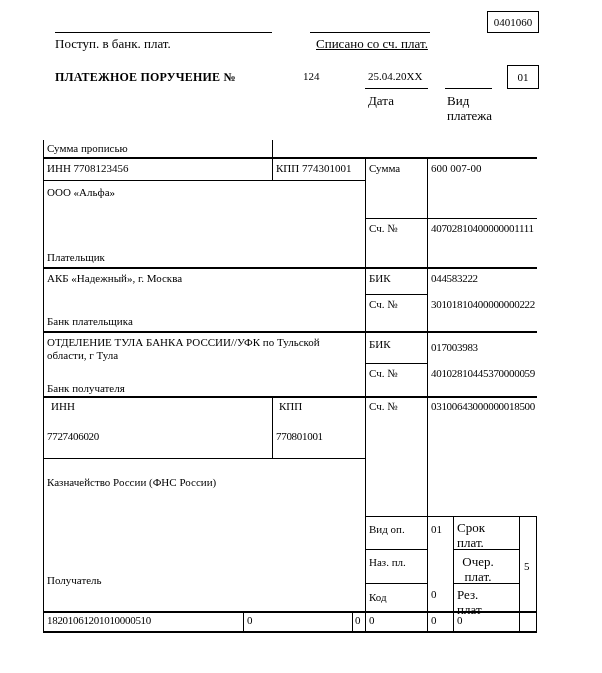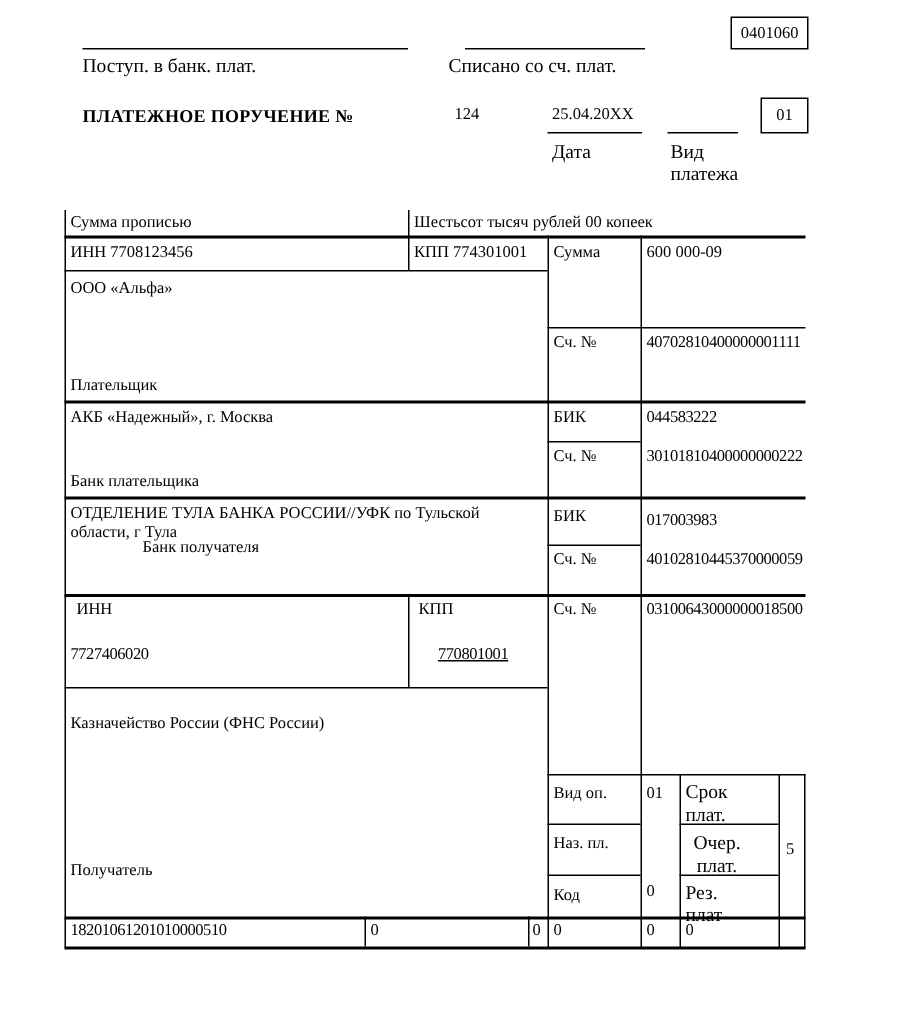--- a/index.html
+++ b/index.html
@@ -23,21 +23,21 @@
 <body>
 
 <div class="page">
 
   <div class="box" style="left:487px; top:11px; width:50px; height:20px; line-height:20px;">0401060</div>
 
   <div class="hl" style="left:55px; top:32px; width:217px;"></div>
   <div class="t sm" style="left:55px; top:36px;">Поступ. в банк. плат.</div>
 
   <div class="hl" style="left:310px; top:32px; width:120px;"></div>
-  <div class="t sm" style="left:299px; top:36px;">Списано со сч. плат.</div>
+  <div class="t sm" style="left:316px; top:36px;text-decoration:underline;">Списано со сч. плат.</div>
 
   <div class="t b" style="left:55px; top:70px; font-size:12px; letter-spacing:.2px;">ПЛАТЕЖНОЕ ПОРУЧЕНИЕ №</div>
   <div class="t" style="left:303px; top:70px;">124</div>
 
   <div class="t" style="left:368px; top:70px;">25.04.20XX</div>
   <div class="hl" style="left:365px; top:88px; width:63px;"></div>
   <div class="t sm" style="left:368px; top:93px;">Дата</div>
 
   <div class="hl" style="left:445px; top:88px; width:47px;"></div>
   <div class="t sm wrap" style="left:447px; top:93px; width:50px;">Вид платежа</div>
@@ -64,52 +64,51 @@
   <div class="hl" style="left:365px; top:549px; width:62px;"></div>
   <div class="hl" style="left:453px; top:549px; width:66px;"></div>
   <div class="hl" style="left:365px; top:583px; width:62px;"></div>
   <div class="hl" style="left:453px; top:583px; width:66px;"></div>
   <div class="hl2" style="left:43px; top:611px; width:494px;"></div>
   <div class="hl2" style="left:43px; top:631px; width:494px;"></div>
   <div class="vl" style="left:243px; top:611px; height:20px;"></div>
   <div class="vl" style="left:352px; top:611px; height:20px;"></div>
 
   <div class="t" style="left:47px; top:142px;">Сумма прописью</div>
-  <div class="t" style="left:276px; top:142px;">Шестьсот тысяч рублей 00 копеек</div>
 
   <div class="t" style="left:47px; top:162px;">ИНН 7708123456</div>
   <div class="t" style="left:276px; top:162px;">КПП 774301001</div>
   <div class="t" style="left:369px; top:162px;">Сумма</div>
-  <div class="t" style="left:431px; top:162px;">600 000-09</div>
+  <div class="t" style="left:431px; top:162px;">600 007-00</div>
 
   <div class="t" style="left:47px; top:186px;">ООО «Альфа»</div>
   <div class="t" style="left:369px; top:222px;">Сч. №</div>
   <div class="t num" style="left:431px; top:222px;">40702810400000001111</div>
   <div class="t" style="left:47px; top:251px;">Плательщик</div>
 
   <div class="t" style="left:47px; top:272px;">АКБ «Надежный», г. Москва</div>
   <div class="t" style="left:369px; top:272px;">БИК</div>
   <div class="t num" style="left:431px; top:272px;">044583222</div>
   <div class="t" style="left:369px; top:298px;">Сч. №</div>
   <div class="t num" style="left:431px; top:298px;text-align:center;">30101810400000000222</div>
   <div class="t" style="left:47px; top:315px;">Банк плательщика</div>
 
   <div class="t wrap" style="left:47px; top:336px; width:312px;">ОТДЕЛЕНИЕ ТУЛА БАНКА РОССИИ//УФК по Тульской области, г Тула</div>
   <div class="t" style="left:369px; top:338px;">БИК</div>
   <div class="t num" style="left:431px; top:341px;">017003983</div>
   <div class="t" style="left:369px; top:367px;">Сч. №</div>
   <div class="t num" style="left:431px; top:367px;">40102810445370000059</div>
-  <div class="t" style="left:47px; top:359px;margin-left:48px;">Банк получателя</div>
+  <div class="t" style="left:47px; top:382px;">Банк получателя</div>
 
   <div class="t" style="left:51px; top:400px;">ИНН</div>
   <div class="t" style="left:279px; top:400px;">КПП</div>
   <div class="t" style="left:369px; top:400px;">Сч. №</div>
   <div class="t num" style="left:431px; top:400px;">03100643000000018500</div>
   <div class="t num" style="left:47px; top:430px;">7727406020</div>
-  <div class="t num" style="left:292px; top:430px;text-decoration:underline;">770801001</div>
+  <div class="t num" style="left:276px; top:430px;">770801001</div>
   <div class="t" style="left:47px; top:476px;">Казначейство России (ФНС России)</div>
 
   <div class="t" style="left:369px; top:523px;">Вид оп.</div>
   <div class="t" style="left:431px; top:523px;">01</div>
   <div class="t sm wrap" style="left:457px; top:520px; width:42px;">Срок плат.</div>
 
   <div class="t" style="left:369px; top:556px;">Наз. пл.</div>
   <div class="t sm wrap" style="left:457px; top:554px; width:42px;text-align:center;">Очер. плат.</div>
   <div class="t" style="left:524px; top:560px;">5</div>
 

